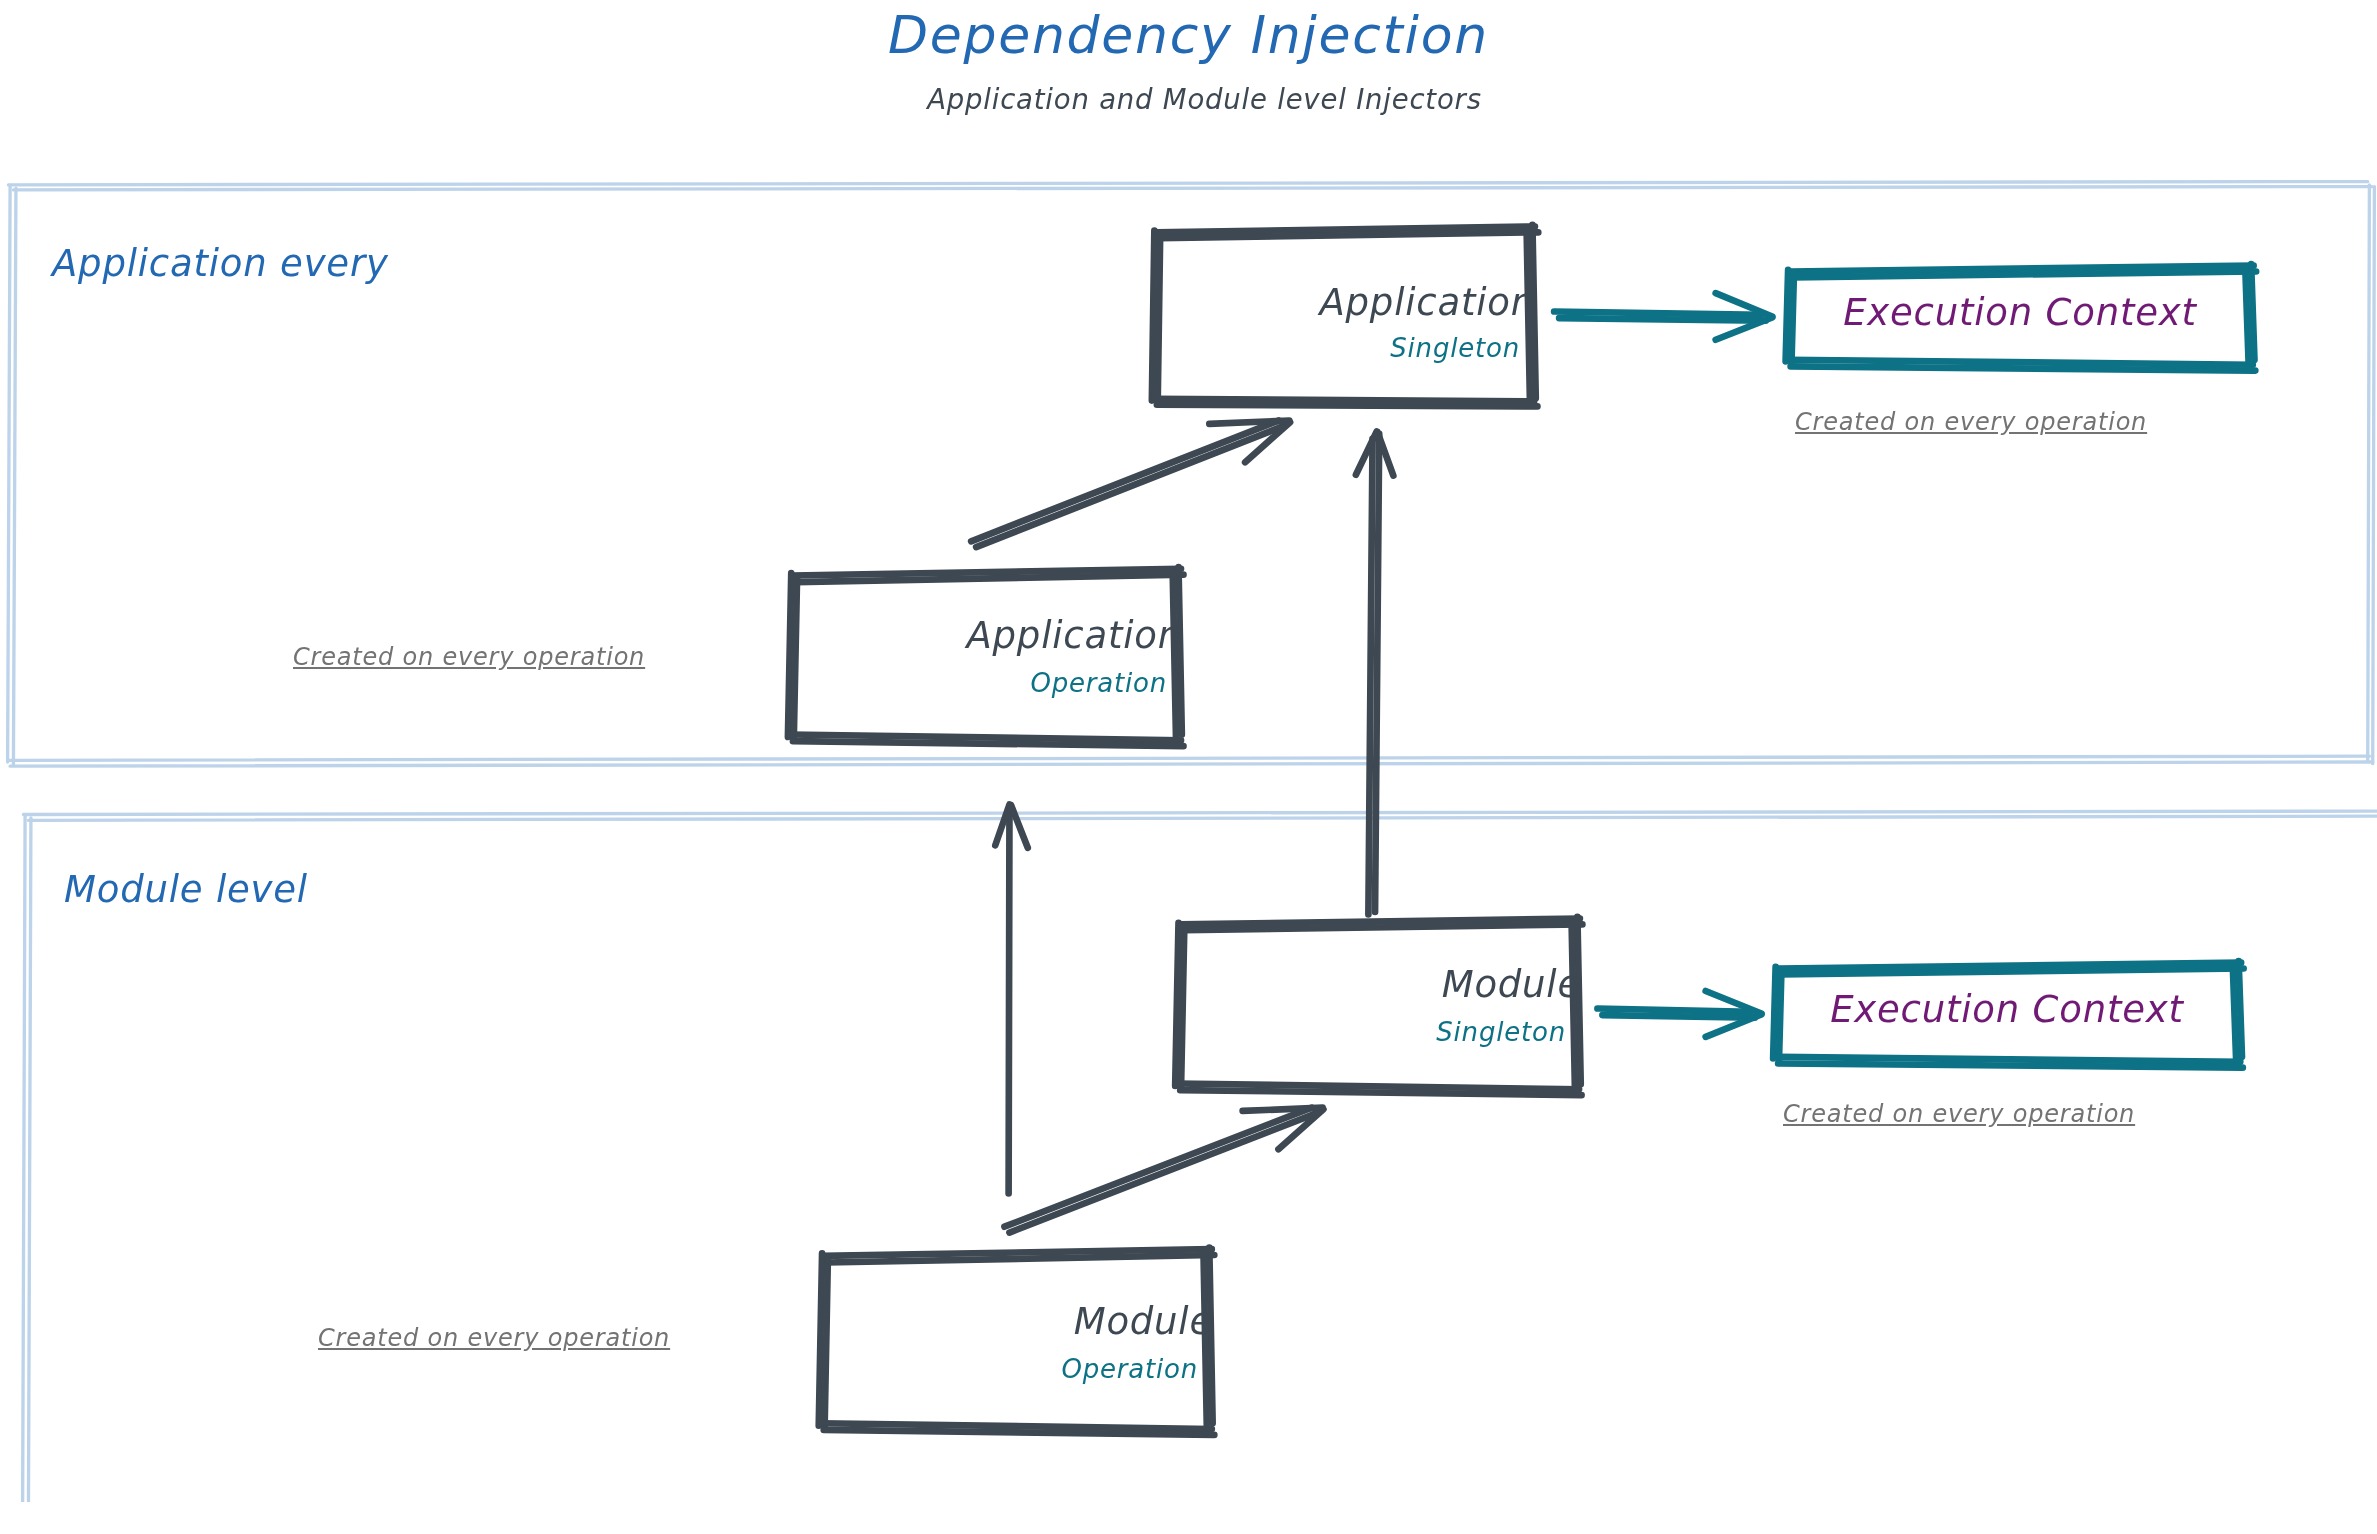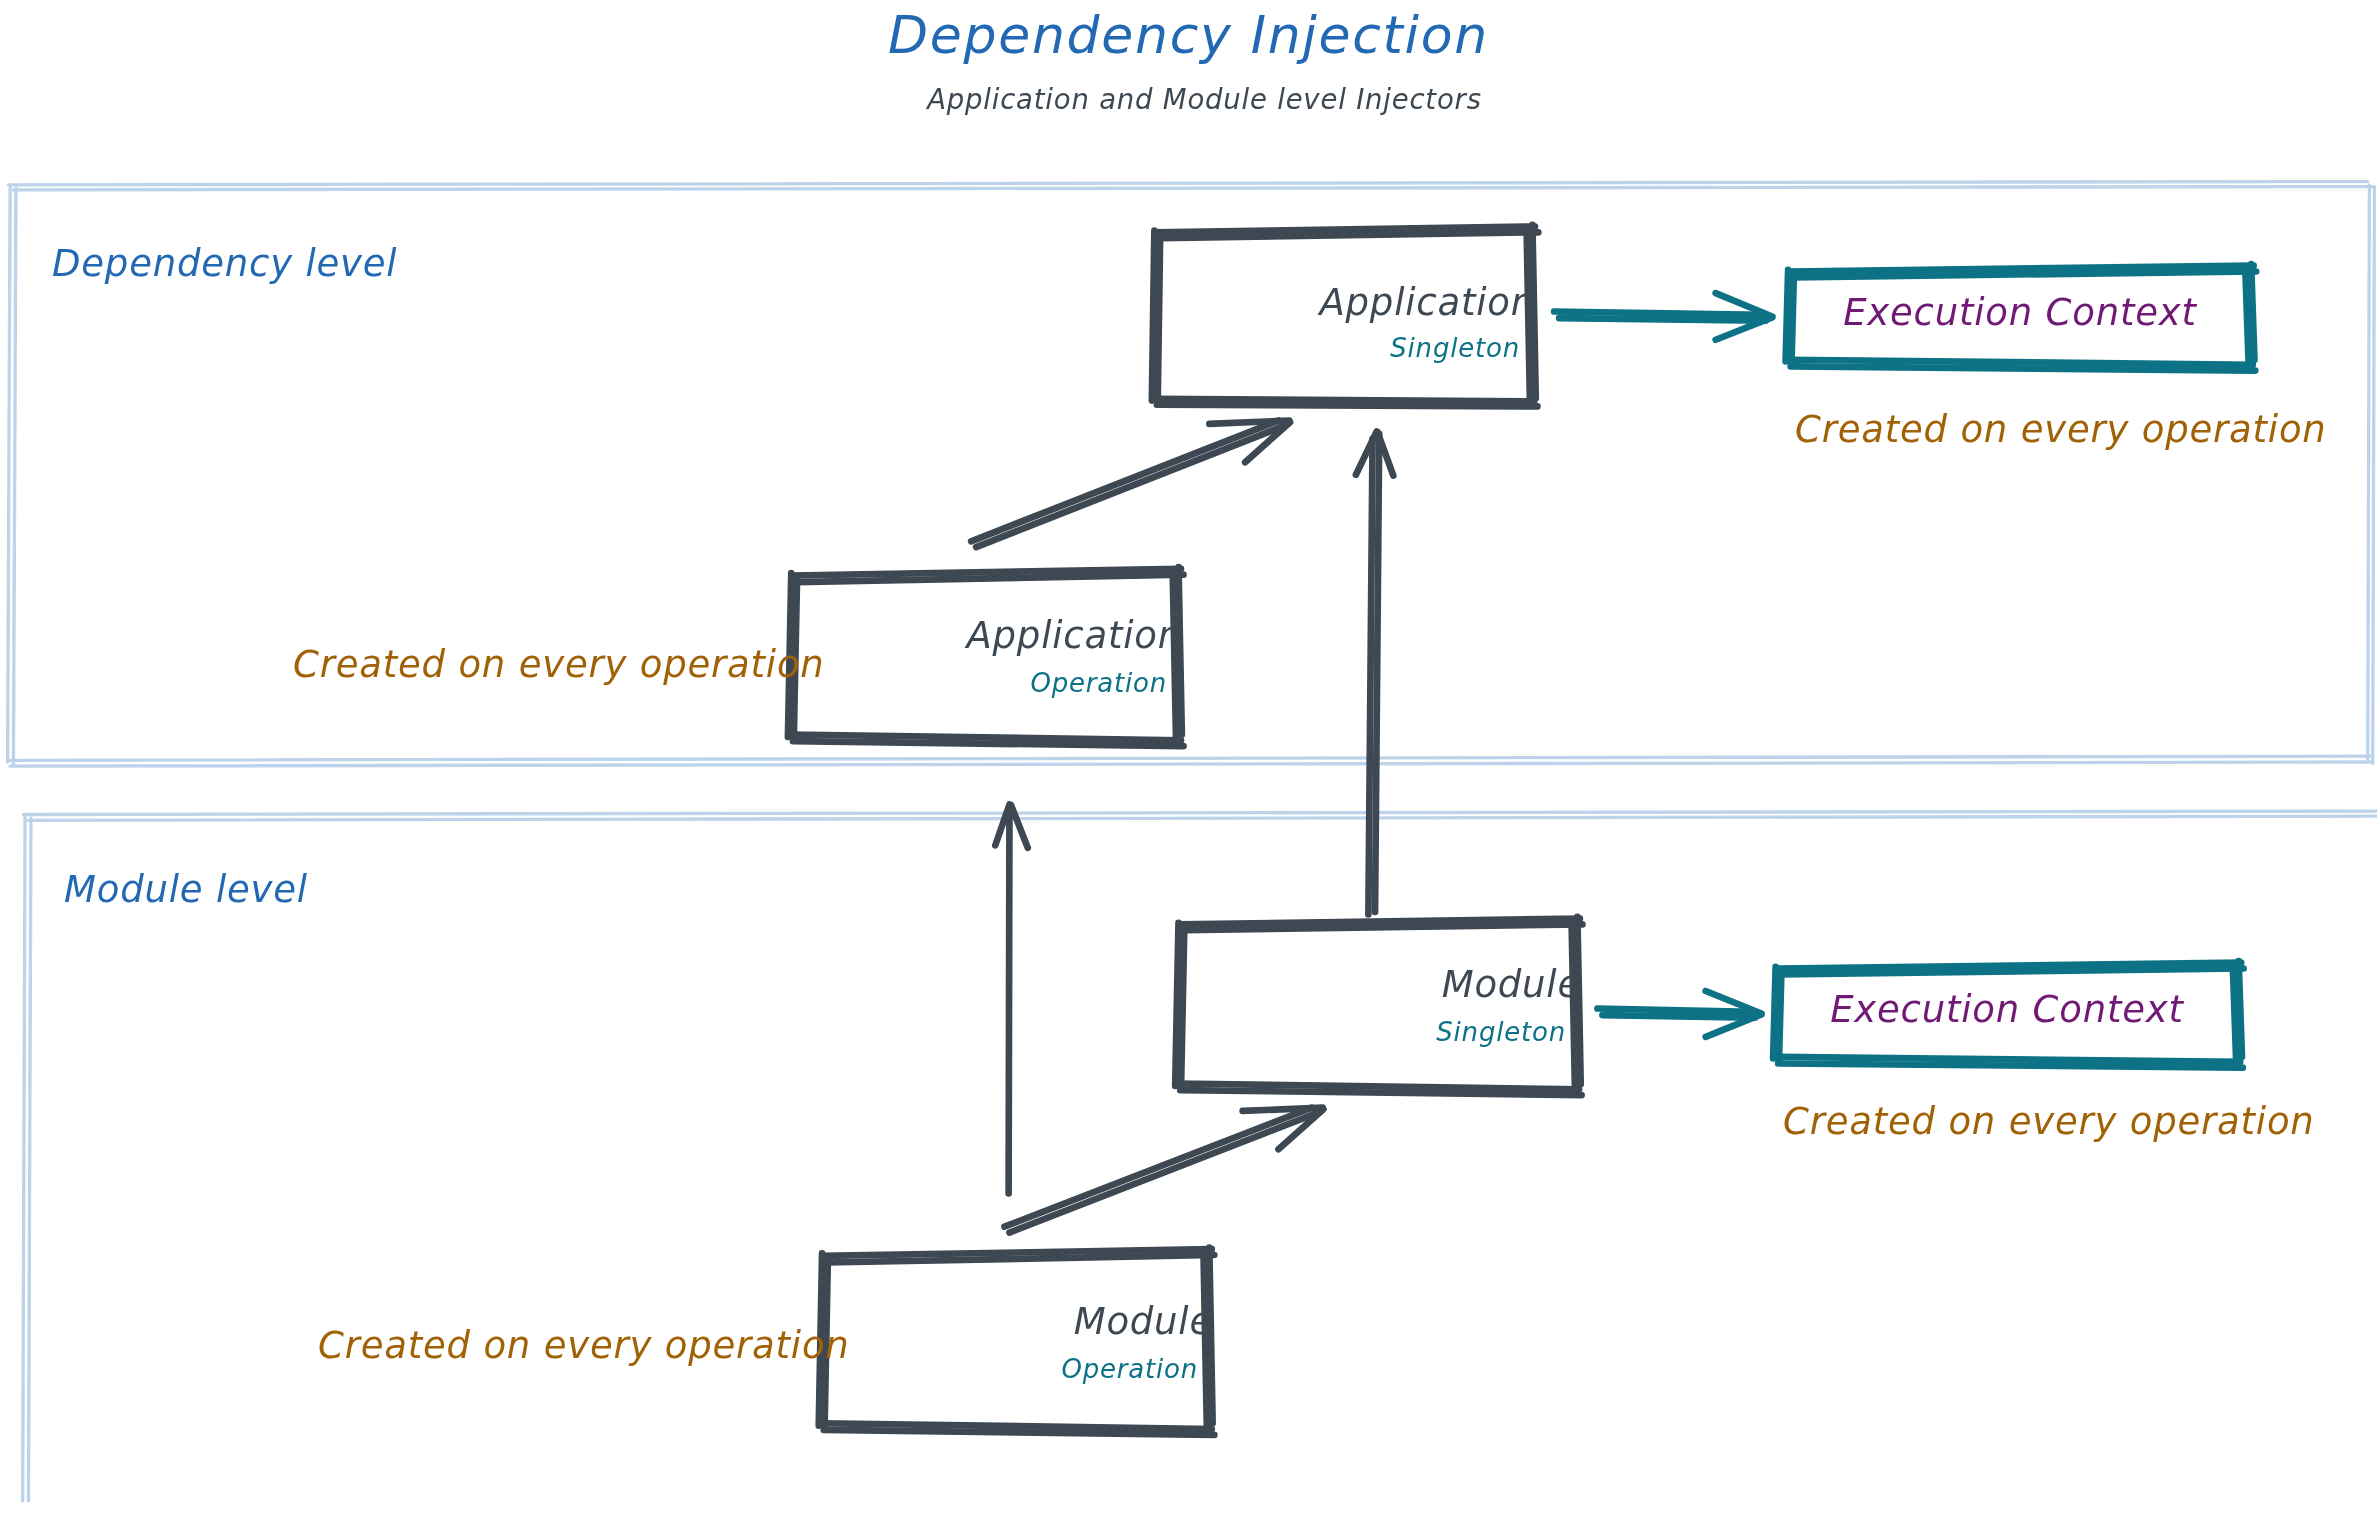--- a/index.html
+++ b/index.html
@@ -110,24 +110,25 @@
     font-style: italic;
     letter-spacing: 0.8px;
   }
   #exec-ctx-app { left: 1787px; top: 268px; width: 466px; height: 96px; }
   #exec-ctx-app .exec-ctx-label { top: 23px; }
   #exec-ctx-mod { left: 1774px; top: 965px; width: 466px; height: 96px; }
   #exec-ctx-mod .exec-ctx-label { top: 23px; }
 
   
   .note {
-    font-size: 37px;
-    color: #a16207;
-    font-style: italic;
-    letter-spacing: 0.8px;
+    font-size: 24px;
+    color: #737373;
+    font-style: italic;
+    letter-spacing: 0.8px;
+    text-decoration: underline;
   }
   #note-exec-app  { left: 1795px; top: 408px; }
   #note-exec-mod  { left: 1783px; top: 1100px; }
   #note-app-op    { left: 293px;  top: 643px; }
   #note-mod-op    { left: 318px;  top: 1324px; }
 </style>
 </head>
 <body>
 
 <div id="canvas">
@@ -260,21 +261,21 @@
       <path d="M 1212,1480 L 1580,1337"></path>
       <path d="M 1206,1473 L 1575,1330"></path>
       <path d="M 1492,1334 L 1588,1330"></path>
       <path d="M 1535,1380 L 1589,1332"></path>
     </g>
   </svg>
 
   <div class="txt" id="title">Dependency Injection</div>
   <div class="txt" id="subtitle">Application and Module level Injectors</div>
 
-  <div class="txt panel-label" id="label-application-level">Dependency level</div>
+  <div class="txt panel-label" id="label-application-level">Application every</div>
   <div class="txt panel-label" id="label-module-level">Module level</div>
 
   <div class="node" id="node-app-singleton">
     <div class="node-title">Application</div>
     <div class="node-scope">Singleton</div>
   </div>
 
   <div class="node" id="node-app-operation">
     <div class="node-title">Application</div>
     <div class="node-scope">Operation</div>

